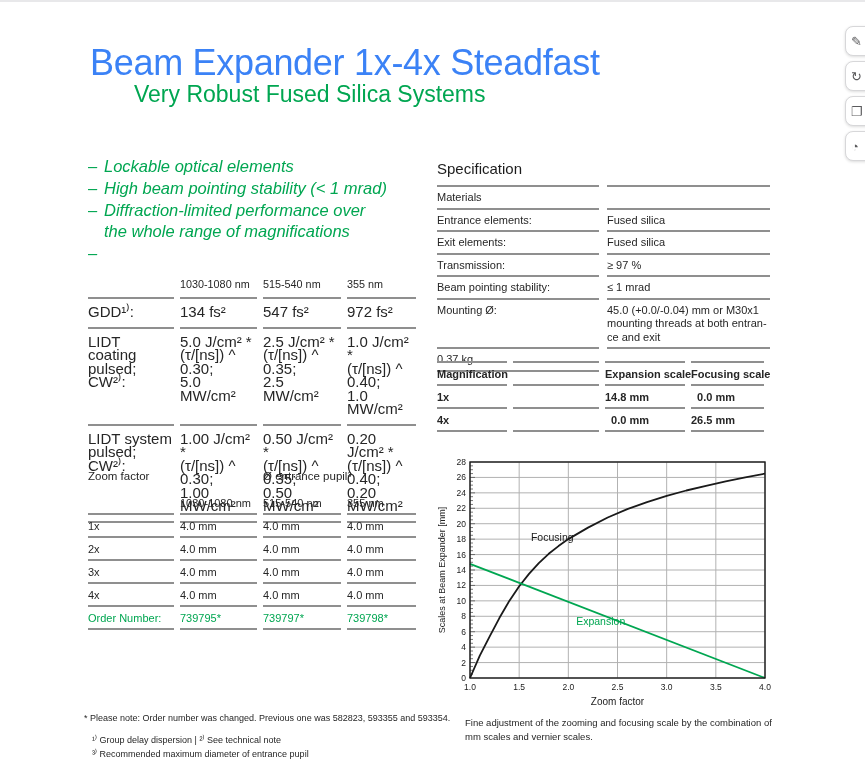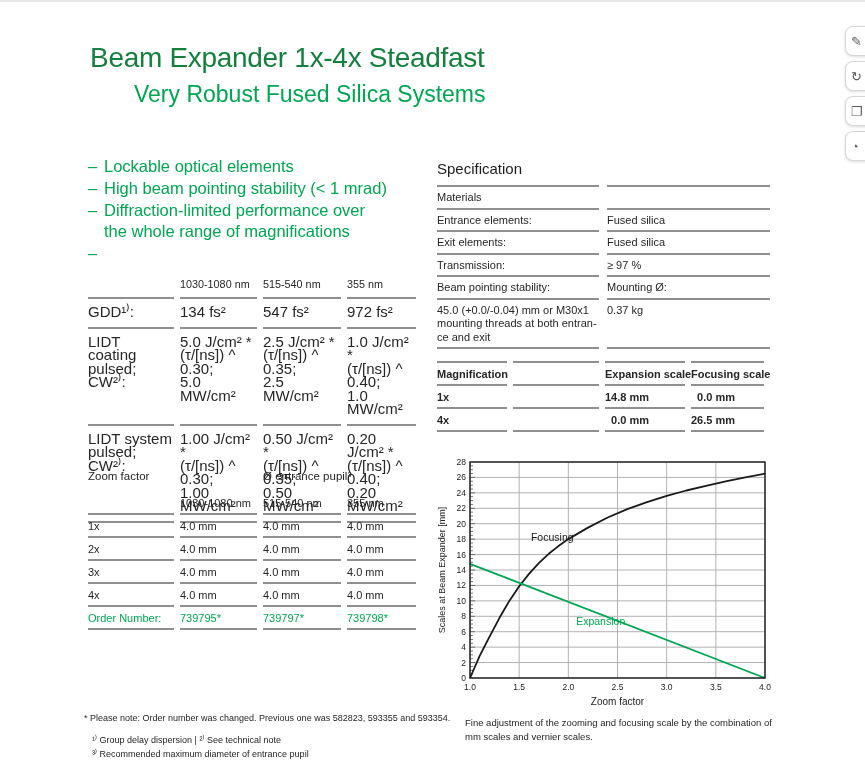--- a/index.html
+++ b/index.html
@@ -10,28 +10,28 @@
   
   .topline { position:absolute; top:0; left:0; width:865px; height:2px; background:#e8e8ea; }
 
   
   .fab { position:absolute; left:845px; width:32px; height:30px; background:#fff;
          border:1px solid #d7d7d9; border-radius:8px; box-shadow:0 1px 3px rgba(0,0,0,.14);
          display:flex; align-items:center; justify-content:flex-start; padding-left:5px;
          color:#5a5a5c; font-size:13px; }
 
   
-  .title    { left:90px; top:42px;  font-size:28px; color:#15803d; letter-spacing:-.3px; }
+  .title    { left:90px; top:42px;  font-size:36px; color:#3b82f6; letter-spacing:-.3px; }
   .subtitle { left:90px; top:81px;  font-size:23px; color:#00A651;margin-left:44px; }
 
   
   .features { left:88px; top:156px; width:360px; color:#00A651; font-size:16.5px; line-height:21px; }
   .feat { display:flex; margin-bottom:1px; }
   .feat .dash { width:16px; flex:0 0 16px; }
-  .feat .txt  { white-space:pre-line; }
+  .feat .txt  { white-space:pre-line;font-style:italic; }
 
   
   .wt, .zt { display:grid; grid-template-columns:86px 77px 78px 69px; column-gap:6px; }
   .wt { left:88px; top:276px; width:334px; }
   .zt { left:88px; top:470px; width:334px; }
 
   .wt-cell { border-bottom:2px solid #8f8f8f; font-size:15px; line-height:13.5px;
              padding:6px 2px 8px 0; white-space:pre-line; }
   .wt-head { font-size:10.8px; padding:2px 2px 6px 0; line-height:13px; }
 
@@ -183,20 +183,21 @@
   <div class="sp-cell">Entrance elements:</div>
   <div class="sp-cell">Fused silica</div>
 
   <div class="sp-cell">Exit elements:</div>
   <div class="sp-cell">Fused silica</div>
 
   <div class="sp-cell">Transmission:</div>
   <div class="sp-cell">≥ 97 %</div>
 
   <div class="sp-cell">Beam pointing stability:</div>
+  <div class="sp-cell">≤ 1 mrad</div>
 
   <div class="sp-cell">Mounting Ø:</div>
   <div class="sp-cell">45.0 (+0.0/-0.04) mm or M30x1
 mounting threads at both entran-
 ce and exit</div>
 
   <div class="sp-cell">0.37 kg</div>
 </div>
 
 <div class="abs mg">

